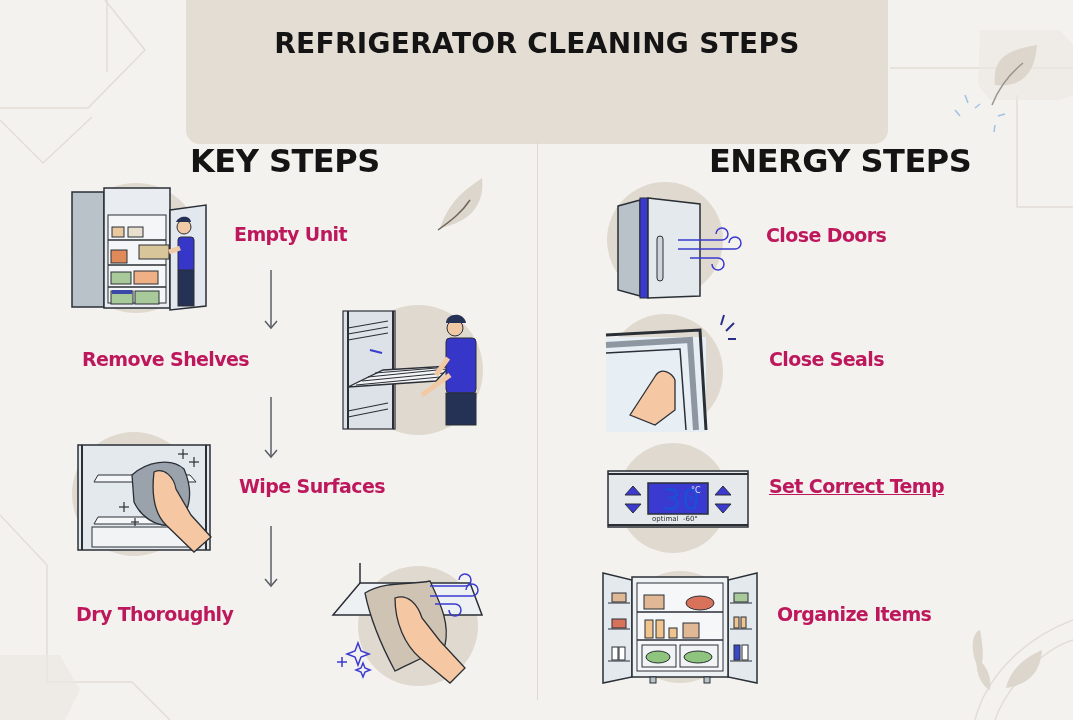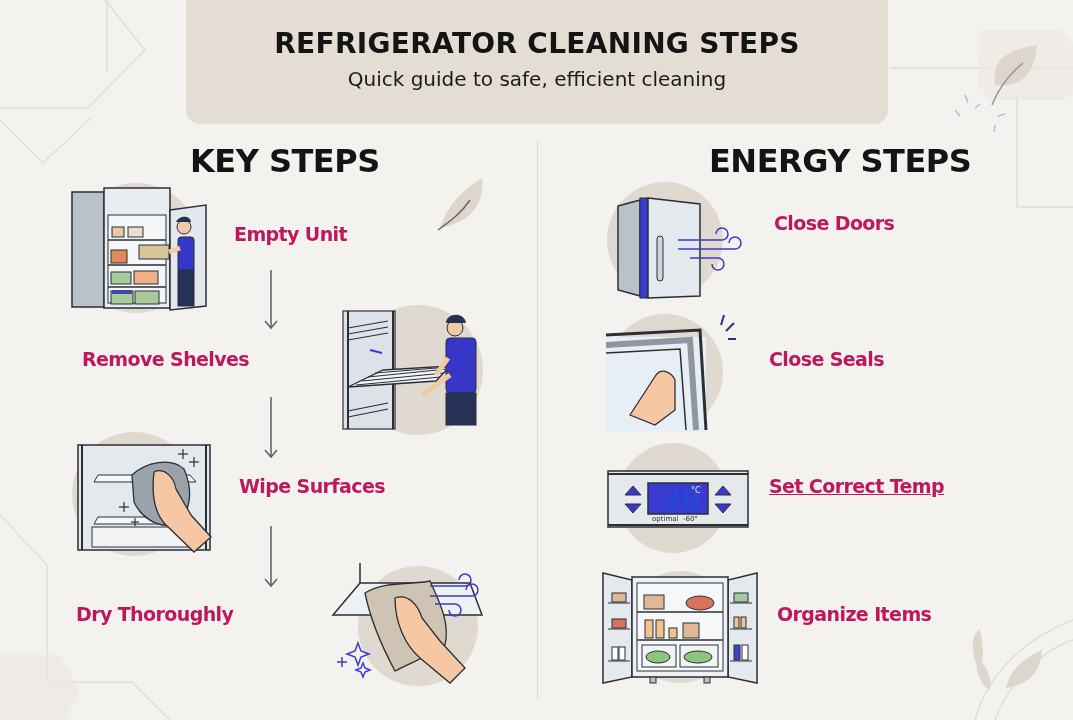--- a/index.html
+++ b/index.html
@@ -5,21 +5,21 @@
   * { box-sizing: border-box; margin: 0; padding: 0; }
   html, body { width: 1073px; height: 720px; overflow: hidden; }
   body {
     background: #f4f2ef;
     font-family: "DejaVu Sans", "Liberation Sans", sans-serif;
     color: #141414;
     position: relative;
   }
   .bg-deco { position: absolute; left: 0; top: 0; width: 1073px; height: 720px; pointer-events: none; }
   .header {
-    position: absolute; left: 186px; top: 0; width: 702px; height: 124px;
+    position: absolute; left: 186px; top: 0; width: 702px; height: 144px;
     background: #e3ddd4; border-radius: 0 0 14px 14px;
     text-align: center;
   }
   .header .title {
     position: absolute; left: 0; right: 0; top: 27px;
     font-size: 28px; font-weight: bold; letter-spacing: 0.3px; color: #141414;
   }
   .header .subtitle {
     position: absolute; left: 0; right: 0; top: 67px;
     font-size: 20px; color: #1a1a1a;
@@ -66,21 +66,20 @@
   <path d="M440,228 C450,200 465,190 482,178 C485,205 470,222 440,228 Z" fill="#ddd6cc"></path>
   <path d="M438,230 C452,220 462,212 470,200" stroke="#6b6660" stroke-width="1.5" fill="none"></path>
 
   <path d="M1040,686 C1030,660 1040,650 1043,650 C1048,675 1046,690 1040,686 Z" fill="#ddd6cc" transform="translate(-63,-20)"></path>
   <path d="M1006,688 C1010,670 1025,657 1042,650 C1040,672 1030,684 1006,688 Z" fill="#ddd6cc"></path>
   <path d="M977,658 C975,670 980,685 990,690 C992,676 986,665 977,658 Z" fill="#ddd6cc"></path>
 </svg>
 
 <div class="header">
   <div class="title">REFRIGERATOR CLEANING STEPS</div>
-  <div class="subtitle">Quick guide to safe, efficient cleaning</div>
 </div>
 
 <div class="section-title" style="left:190px; top:142px;">KEY STEPS</div>
 <div class="section-title" style="left:709px; top:142px;">ENERGY STEPS</div>
 <div class="divider"></div>
 
 <svg class="illus" style="left:66px; top:180px;" width="150" height="135" viewBox="0 0 150 135">
   <circle cx="70" cy="68" r="65" fill="#e0d9cf"></circle>
   <rect x="6" y="12" width="32" height="115" fill="#b9c1c9" stroke="#2a2f36" stroke-width="1.5"></rect>
   <rect x="38" y="8" width="66" height="120" fill="#e9edf1" stroke="#2a2f36" stroke-width="1.5"></rect>
@@ -198,21 +197,21 @@
   <polygon points="18,28 40,22 40,118 18,112" fill="#b9c1c9" stroke="#2a2f36" stroke-width="1.5"></polygon>
   <rect x="40" y="20" width="8" height="100" fill="#3a3ad0" stroke="#2a2f36"></rect>
   <polygon points="48,20 100,26 100,118 48,120" fill="#e4e9ee" stroke="#2a2f36" stroke-width="1.5"></polygon>
   <rect x="57" y="58" width="6" height="45" rx="3" fill="#cfd5db" stroke="#2a2f36"></rect>
   <g fill="none" stroke="#3a3ad0" stroke-width="1.5">
     <path d="M78,62 H122 A6,6 0 1,0 116,56"></path>
     <path d="M78,71 H135 A6,6 0 1,0 129,65"></path>
     <path d="M90,80 H118 A6,6 0 1,1 112,86"></path>
   </g>
 </svg>
-<div class="tip-label" style="left:766px; top:212px;margin-left:8px;">Close Doors</div>
+<div class="tip-label" style="left:766px; top:224px;">Close Doors</div>
 
 <svg class="illus" style="left:600px; top:305px;" width="145" height="130" viewBox="0 0 145 130">
   <circle cx="65" cy="67" r="58" fill="#e0d9cf"></circle>
   <rect x="6" y="32" width="100" height="95" fill="#e7eef4"></rect>
   <path d="M6,30 L100,25 L106,125" fill="none" stroke="#2a2f36" stroke-width="3"></path>
   <path d="M6,40 L90,35 L96,125" fill="none" stroke="#8e97a1" stroke-width="6"></path>
   <path d="M6,48 L80,44 L86,125" fill="none" stroke="#2a2f36" stroke-width="1.5"></path>
   <path d="M30,110 L56,70 C62,62 72,68 75,75 L75,105 L55,120 Z" fill="#f5c7a3" stroke="#2a2f36" stroke-width="1.3"></path>
   <g stroke="#2d2d8a" stroke-width="2">
     <line x1="124" y1="10" x2="121" y2="20"></line>

